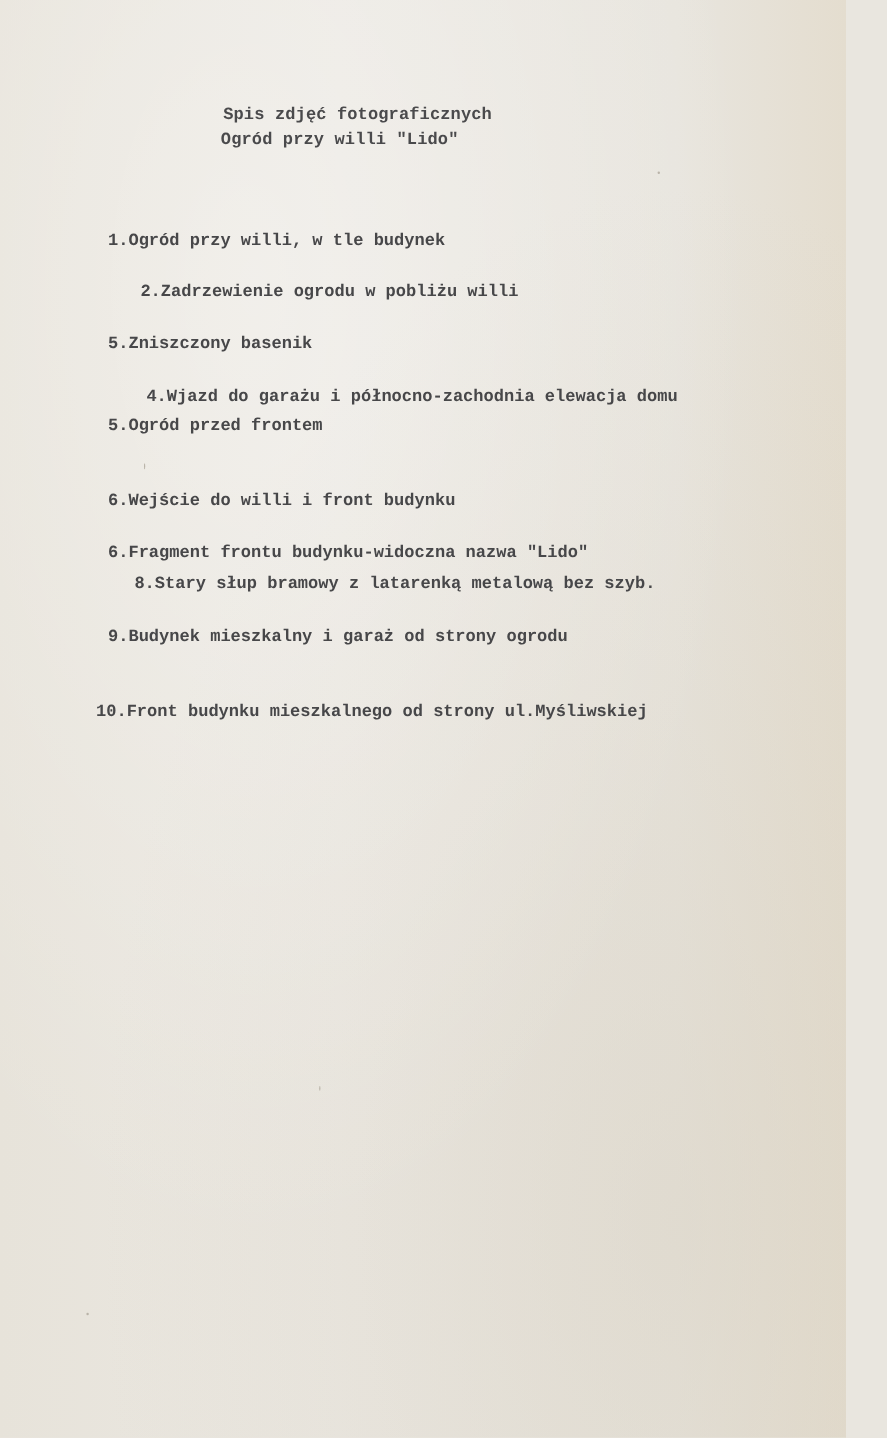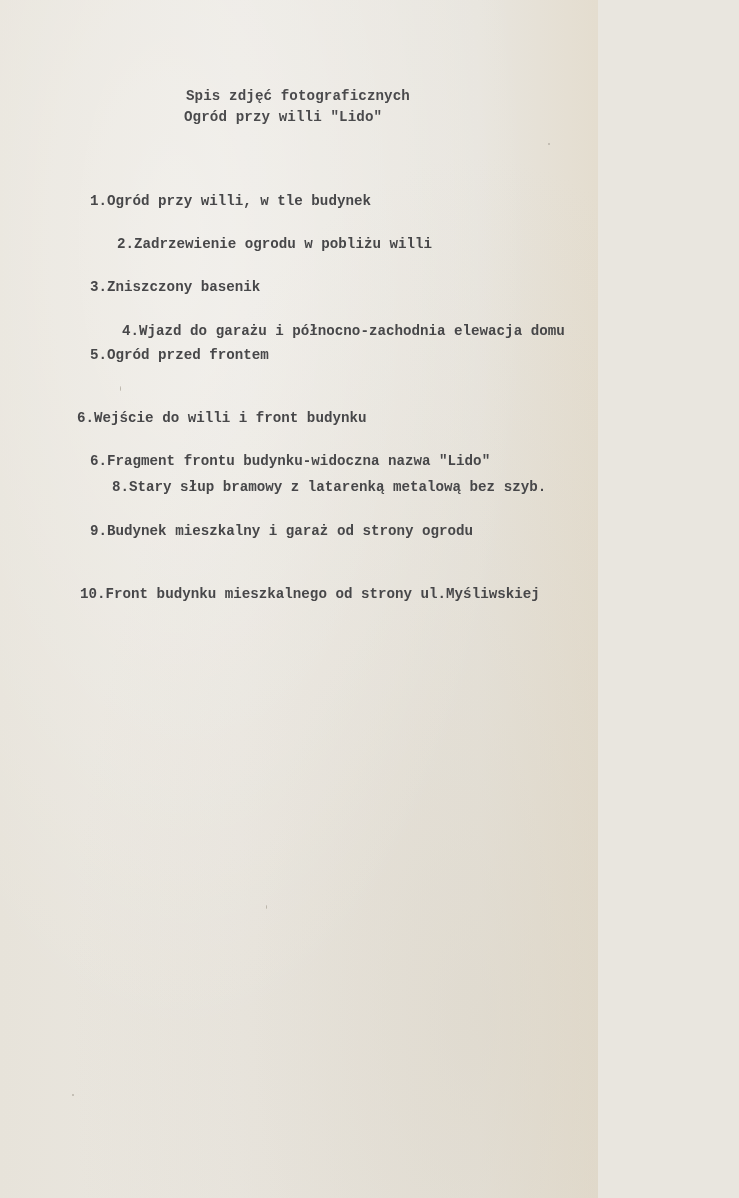--- a/index.html
+++ b/index.html
@@ -7,21 +7,21 @@
       padding: 0;
     }
     body {
       width: 739px;
       height: 1198px;
       overflow: hidden;
       background: #e9e6df;
     }
     .page {
       position: relative;
-      width: 598px;
+      width: 705px;
       height: 1198px;
       background:
         radial-gradient(ellipse at 30% 20%, rgba(255,255,255,0.35), rgba(255,255,255,0) 60%),
         radial-gradient(ellipse at 80% 85%, rgba(214,206,190,0.45), rgba(214,206,190,0) 60%),
         linear-gradient(90deg, #e7e3da 0%, #ebe8e2 40%, #e8e5de 80%, #e4ddcf 100%);
       font-family: "Liberation Mono", "DejaVu Sans Mono", monospace;
       color: #4a4a4c;
     }
     .title-block {
       position: absolute;
@@ -59,24 +59,24 @@
 <div class="page">
 
   <div class="title-block">
     <span class="title-line">Spis zdjęć fotograficznych</span>
     <span class="title-line sub">Ogród przy willi "Lido"</span>
   </div>
 
   <div>
     <div class="item" style="left:90px; top:192px;">1.Ogród przy willi, w tle budynek</div>
     <div class="item" style="left:90px; top:235px;margin-left:27px;">2.Zadrzewienie ogrodu w pobliżu willi</div>
-    <div class="item" style="left:90px; top:278px;">3.Zniszczony basenik</div>
+    <div class="item" style="left:90px; top:278px;">5.Zniszczony basenik</div>
     <div class="item" style="left:90px; top:322px;margin-left:32px;">4.Wjazd do garażu i północno-zachodnia elewacja domu</div>
     <div class="item" style="left:90px; top:346px;">5.Ogród przed frontem</div>
-    <div class="item" style="left:77px; top:409px;">6.Wejście do willi i front budynku</div>
+    <div class="item" style="left:90px; top:409px;">6.Wejście do willi i front budynku</div>
     <div class="item" style="left:90px; top:452px;">6.Fragment frontu budynku-widoczna nazwa "Lido"</div>
     <div class="item" style="left:90px; top:478px;margin-left:22px;">8.Stary słup bramowy z latarenką metalową bez szyb.</div>
     <div class="item" style="left:90px; top:522px;">9.Budynek mieszkalny i garaż od strony ogrodu</div>
     <div class="item" style="left:80px; top:585px;">10.Front budynku mieszkalnego od strony ul.Myśliwskiej</div>
   </div>
 
   <div class="specks">
     <span style="left:548px; top:143px; width:2px; height:2px;"></span>
     <span style="left:120px; top:386px; width:1px; height:5px;"></span>
     <span style="left:266px; top:905px; width:1px; height:4px;"></span>

